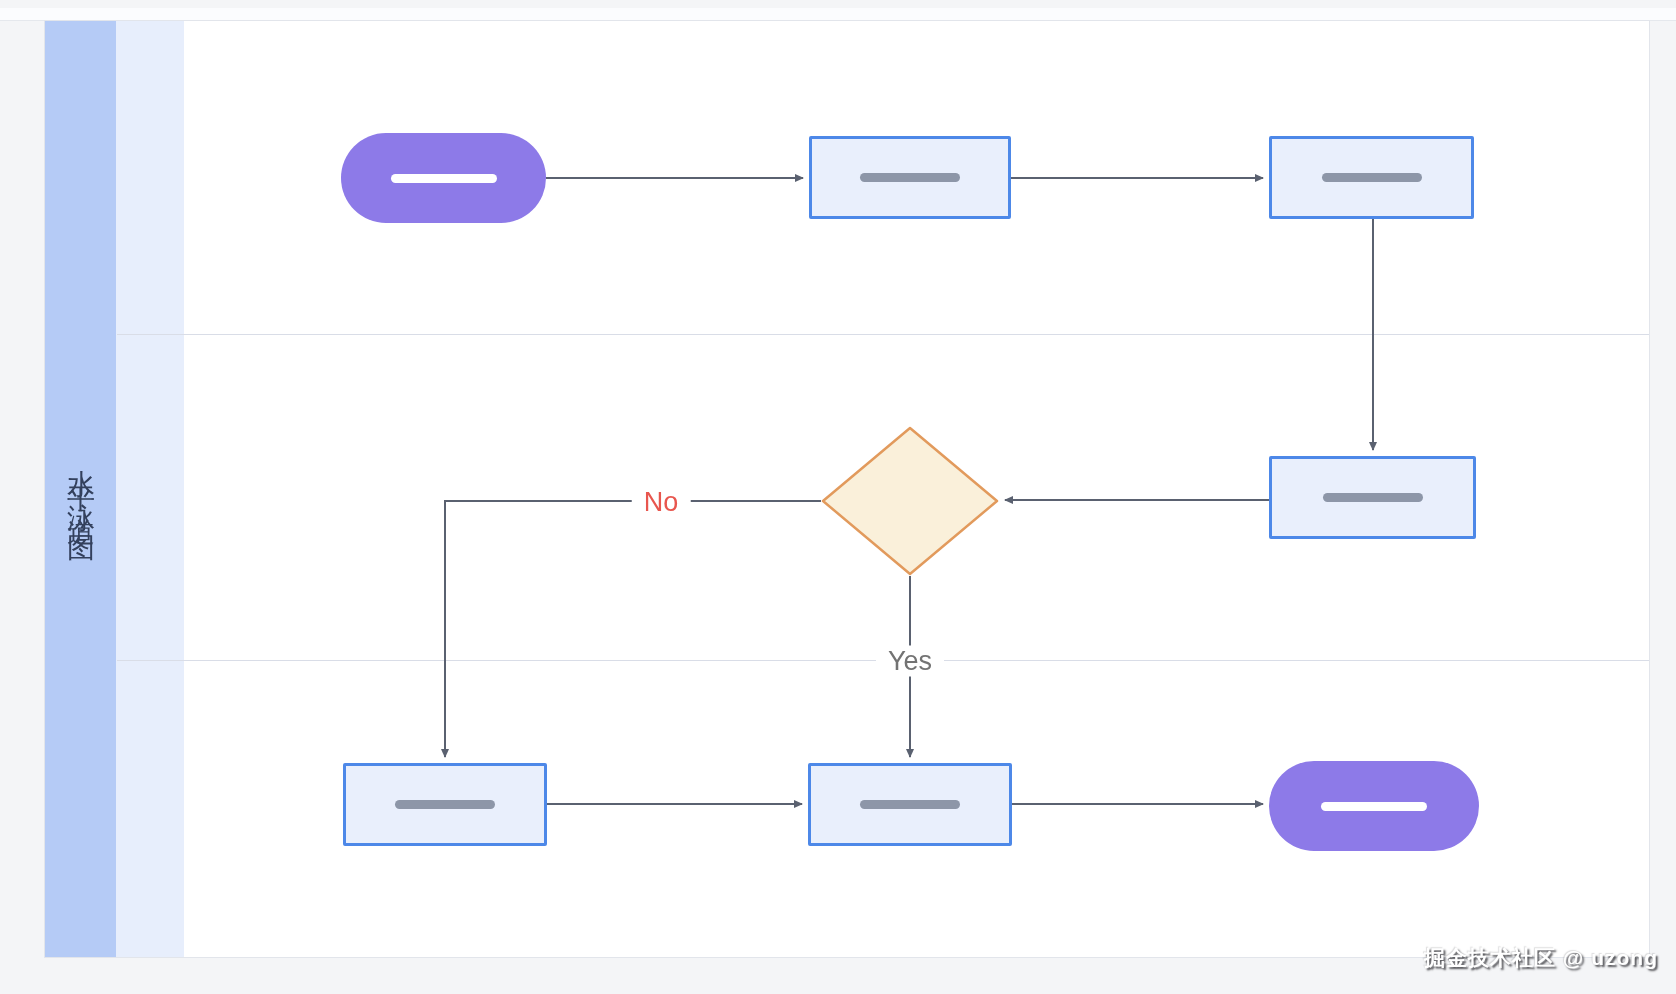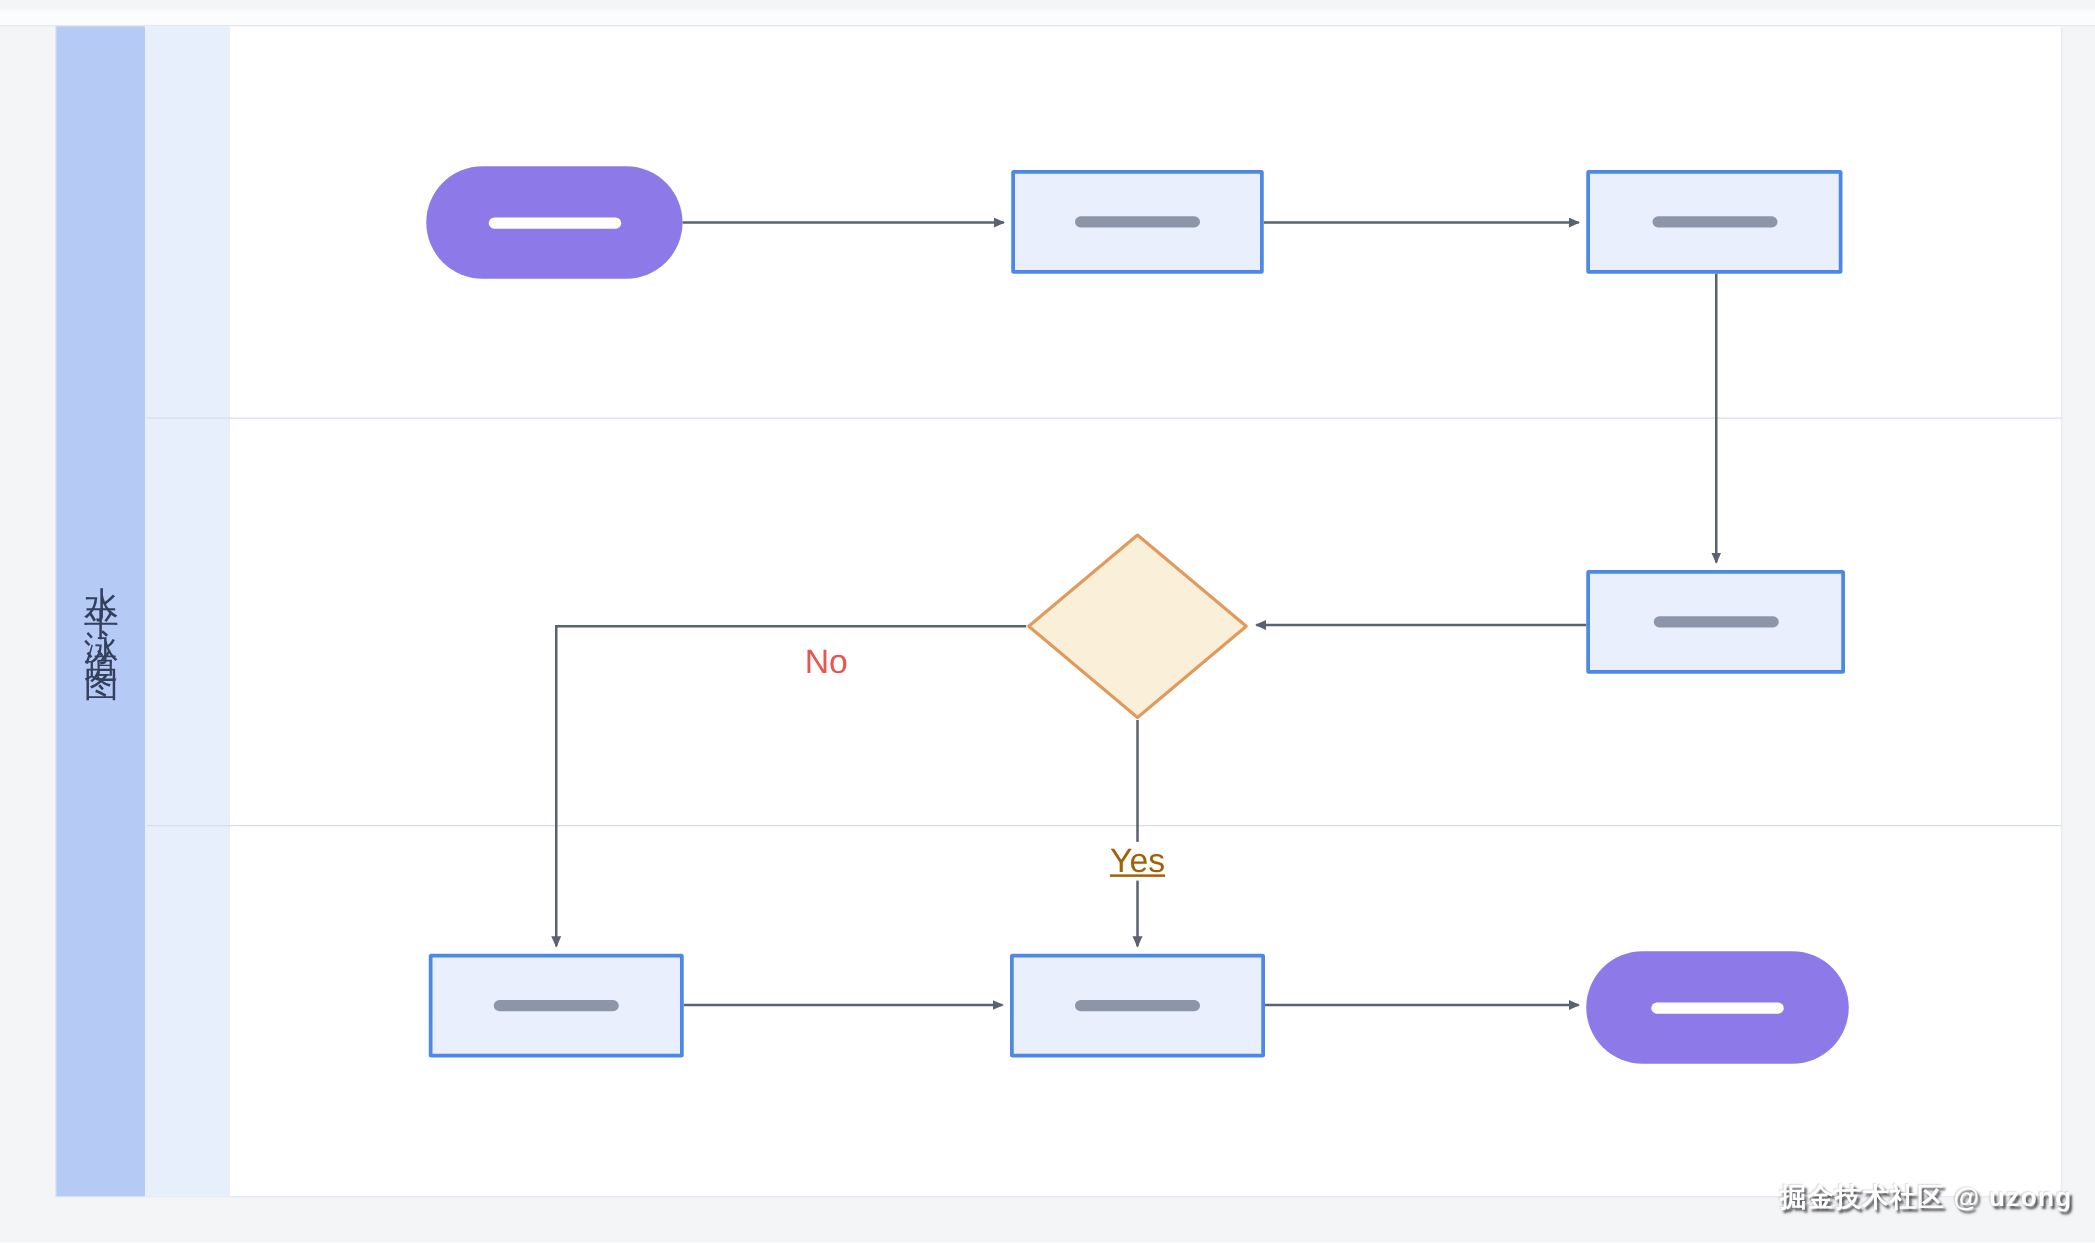--- a/index.html
+++ b/index.html
@@ -56,24 +56,24 @@
   .n-p1    { left: 764px; top: 115px; width: 202px; height: 83px; }
   .n-p2    { left: 1224px; top: 115px; width: 205px; height: 83px; }
   .n-p3    { left: 1224px; top: 435px; width: 207px; height: 83px; }
   .n-dec   { left: 776px; top: 405px; width: 178px; height: 150px; }
   .n-p4    { left: 298px; top: 742px; width: 204px; height: 83px; }
   .n-p5    { left: 763px; top: 742px; width: 204px; height: 83px; }
   .n-end   { left: 1224px; top: 740px; width: 210px; height: 90px; }
 
   .edge-label {
     position: absolute; transform: translate(-50%, -50%);
-    background: #ffffff; padding: 2px 12px; font-size: 27px; line-height: 1; margin-top: 28px;
+    background: #ffffff; padding: 2px 12px; font-size: 27px; line-height: 1;
   }
   .label-no  { left: 616px; top: 481px; color: #e8564e; }
-  .label-yes { left: 865px; top: 640px; color: #a16207; text-decoration: underline; }
+  .label-yes { left: 865px; top: 640px; color: #737373; }
 
   .watermark {
     position: absolute; right: 18px; bottom: 22px;
     font-size: 21px; font-weight: bold; color: #ffffff;
     text-shadow: 2px 2px 2px rgba(55,55,60,0.85), -1px -1px 1px rgba(120,120,125,0.25);
     letter-spacing: 1px;
   }
 </style>
 </head>
 <body>

